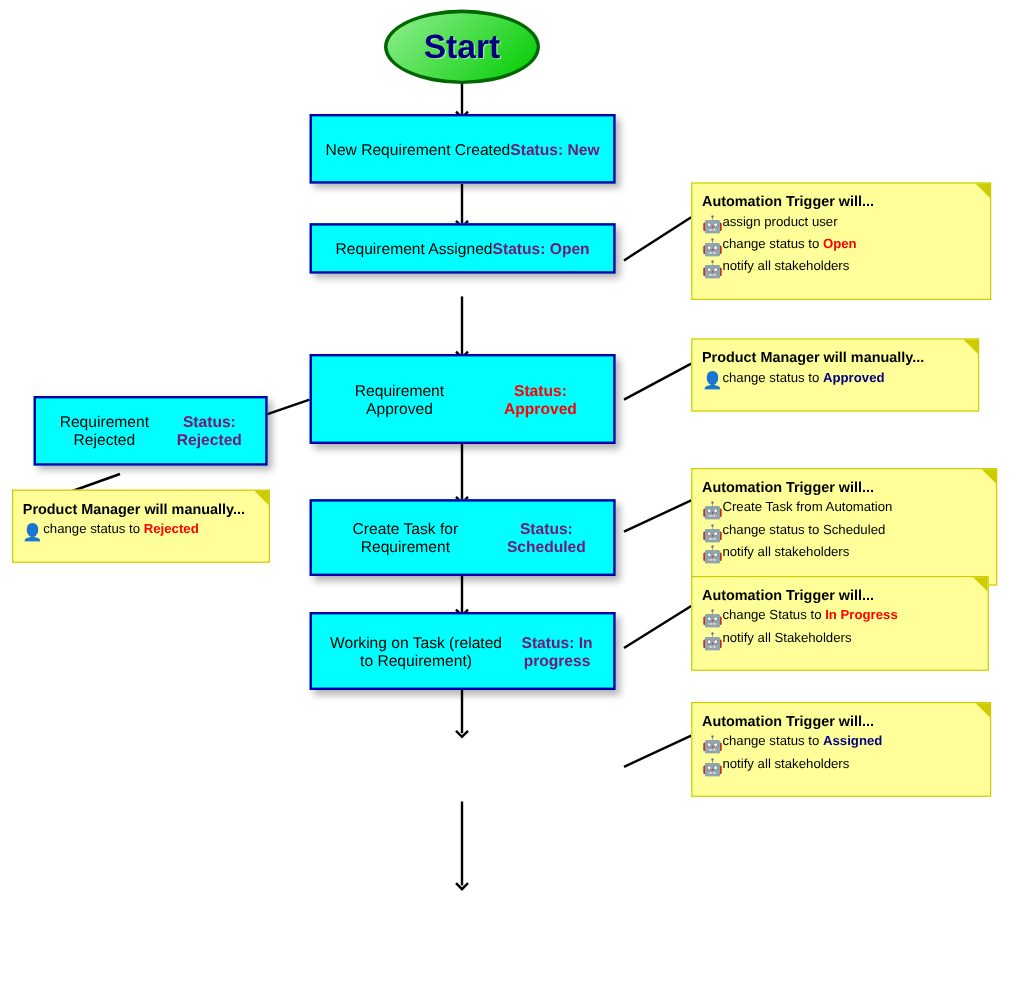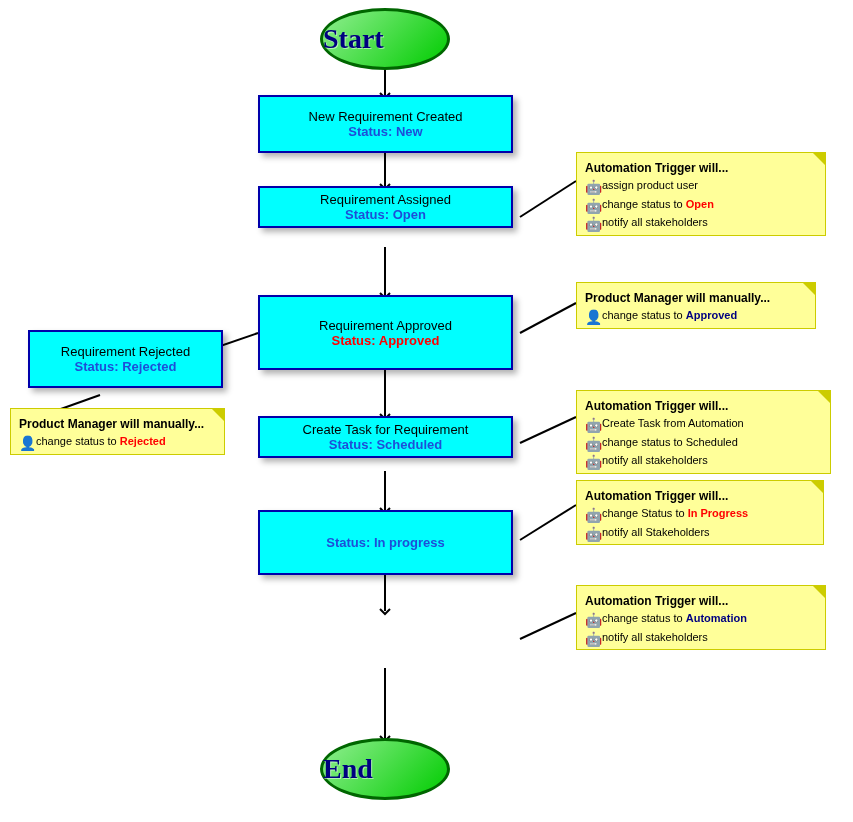--- a/index.html
+++ b/index.html
@@ -19,58 +19,58 @@
     }
 
     
     .oval {
       position: absolute;
       background: linear-gradient(135deg, #90ee90, #00cc00);
       border: 3px solid #006600;
       border-radius: 50%;
       display: flex;
       align-items: center;
+      justify-content: center;
       font-size: 28px;
       font-weight: bold;
       color: #000080;
       text-shadow: 1px 1px 0 rgba(255,255,255,0.5);
-      font-family: Liberation Serif, serif;
     }
 
     
     .process-box {
       position: absolute;
       background: cyan;
       border: 2px solid #0000aa;
       box-shadow: 4px 4px 6px rgba(0,0,0,0.3);
       display: flex;
-      flex-direction: column;
+      flex-direction: row;
       align-items: center;
       justify-content: center;
       text-align: center;
       padding: 8px;
     }
 
     .process-box .title {
       font-size: 13px;
       color: #000;
     }
 
     .process-box .status {
       font-size: 13px;
       font-weight: bold;
-      color: #1d4ed8;
+      color: #701a75;
     }
 
     
     .note-box {
       position: absolute;
       background: #ffff99;
       border: 1px solid #cccc00;
-      padding: 6px 8px 2px 8px;
+      padding: 6px 8px 16px 8px;
       font-size: 11px;
       line-height: 1.5;
     }
 
     .note-box::after {
       content: '';
       position: absolute;
       top: 0;
       right: 0;
       width: 0;
@@ -232,21 +232,21 @@
   <div class="note-box" style="left:10px; top:408px; width:215px;">
     <div class="note-title">Product Manager will manually...</div>
     <div class="note-body">
       <div class="note-icon-row">
         <span class="person-icon">👤</span>
         <span>change status to <span style="font-weight:bold;color:red;margin-top:19px;">Rejected</span></span>
       </div>
     </div>
   </div>
 
-  <div class="process-box" style="left:258px; top:416px; width:255px; height:42px;">
+  <div class="process-box" style="left:258px; top:416px; width:255px; height:64px;">
     <span class="title">Create Task for Requirement</span>
     <span class="status">Status: Scheduled</span>
   </div>
 
   <div class="note-box" style="left:576px; top:390px; width:255px;">
     <div class="note-title">Automation Trigger will...</div>
     <div class="note-body">
       <div class="note-icon-row">
         <span class="robot-icon">🤖</span>
         <span>Create Task from Automation</span>
@@ -256,20 +256,21 @@
         <span>change status to Scheduled</span>
       </div>
       <div class="note-icon-row">
         <span class="robot-icon">🤖</span>
         <span>notify all stakeholders</span>
       </div>
     </div>
   </div>
 
   <div class="process-box" style="left:258px; top:510px; width:255px; height:65px;">
+    <span class="title">Working on Task (related to Requirement)</span>
     <span class="status">Status: In progress</span>
   </div>
 
   <div class="note-box" style="left:576px; top:480px; width:248px;">
     <div class="note-title">Automation Trigger will...</div>
     <div class="note-body">
       <div class="note-icon-row">
         <span class="robot-icon">🤖</span>
         <span>change Status to <span style="font-weight:bold;color:red;">In Progress</span></span>
       </div>
@@ -279,26 +280,23 @@
       </div>
     </div>
   </div>
 
 
   <div class="note-box" style="left:576px; top:585px; width:250px;">
     <div class="note-title">Automation Trigger will...</div>
     <div class="note-body">
       <div class="note-icon-row">
         <span class="robot-icon">🤖</span>
-        <span>change status to <span style="font-weight:bold;color:#000080;">Automation</span></span>
+        <span>change status to <span style="font-weight:bold;color:#000080;">Assigned</span></span>
       </div>
       <div class="note-icon-row">
         <span class="robot-icon">🤖</span>
         <span>notify all stakeholders</span>
       </div>
     </div>
   </div>
 
-  <div class="oval" style="left:320px; top:738px; width:130px; height:62px;">
-    <span>End</span>
-  </div>
 
 </div>
 
 </body></html>

